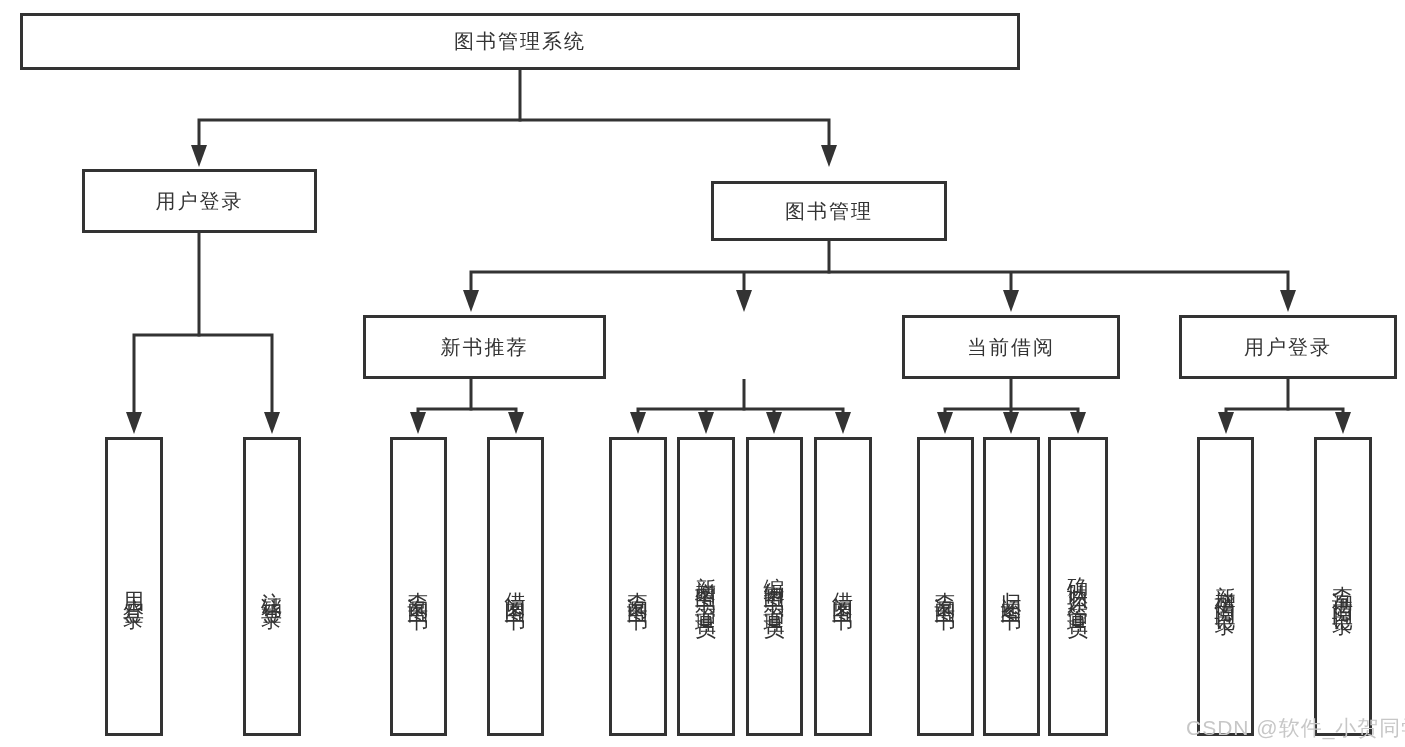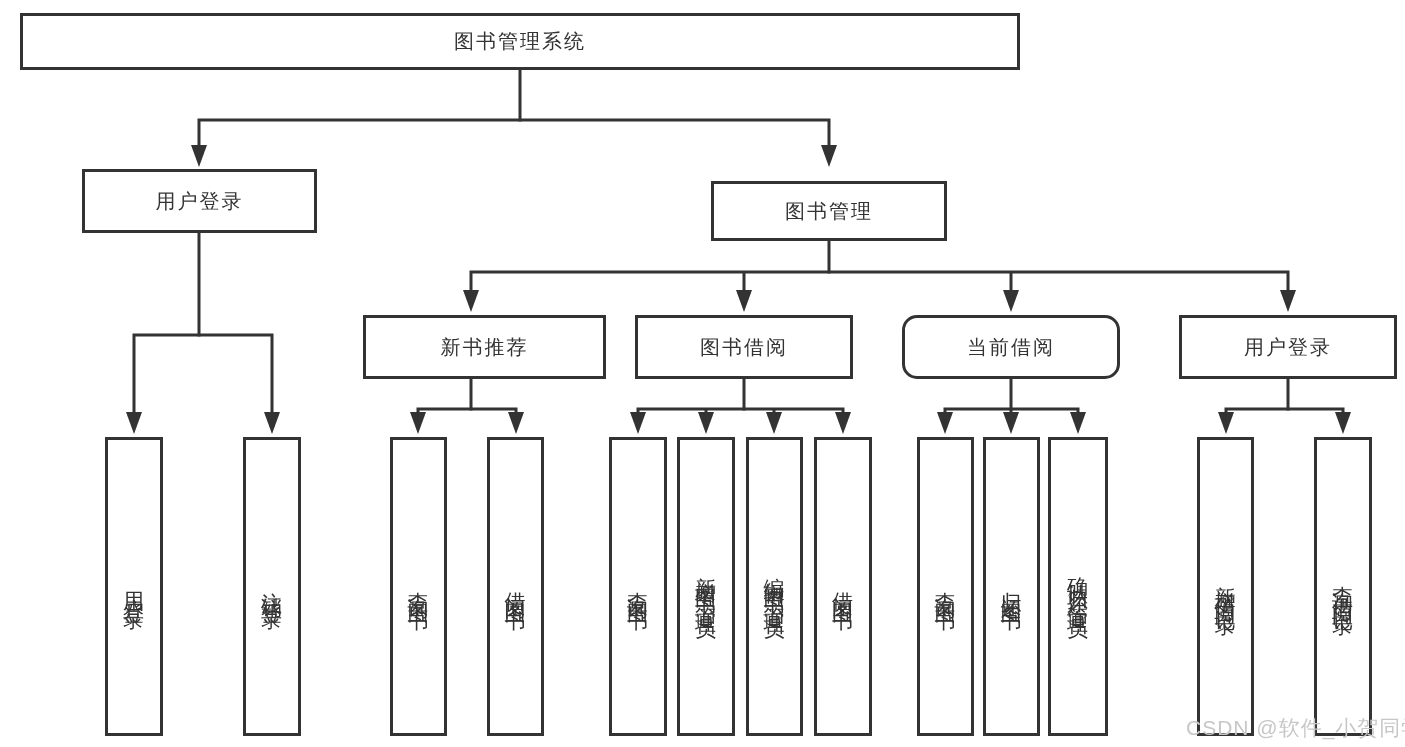--- a/index.html
+++ b/index.html
@@ -85,22 +85,21 @@
       <polygon points="1343,434 1335,412 1351,412"></polygon>
     </g>
   </svg>
 
   <div class="box" style="left:20px;top:13px;width:1000px;height:57px;">图书管理系统</div>
 
   <div class="box" style="left:82px;top:169px;width:235px;height:64px;">用户登录</div>
   <div class="box" style="left:711px;top:169px;width:236px;height:60px;margin-top:12px;">图书管理</div>
 
   <div class="box" style="left:363px;top:315px;width:243px;height:64px;">新书推荐</div>
-  <div class="box" style="left:635px;top:315px;width:218px;height:64px;">图书借阅</div>
-  <div class="box" style="left:902px;top:315px;width:218px;height:64px;border-radius:15px;">当前借阅</div>
+  <div class="box" style="left:902px;top:315px;width:218px;height:64px;">当前借阅</div>
   <div class="box" style="left:1179px;top:315px;width:218px;height:64px;">用户登录</div>
 
   <div class="box v" style="left:105px;top:437px;width:58px;height:299px;">用户登录</div>
   <div class="box v" style="left:243px;top:437px;width:58px;height:299px;">注销登录</div>
 
   <div class="box v" style="left:390px;top:437px;width:57px;height:299px;">查询图书</div>
   <div class="box v" style="left:487px;top:437px;width:57px;height:299px;">借阅图书</div>
 
   <div class="box v" style="left:609px;top:437px;width:58px;height:299px;">查询图书</div>
   <div class="box v" style="left:677px;top:437px;width:58px;height:299px;">新增图书（管理员）</div>

